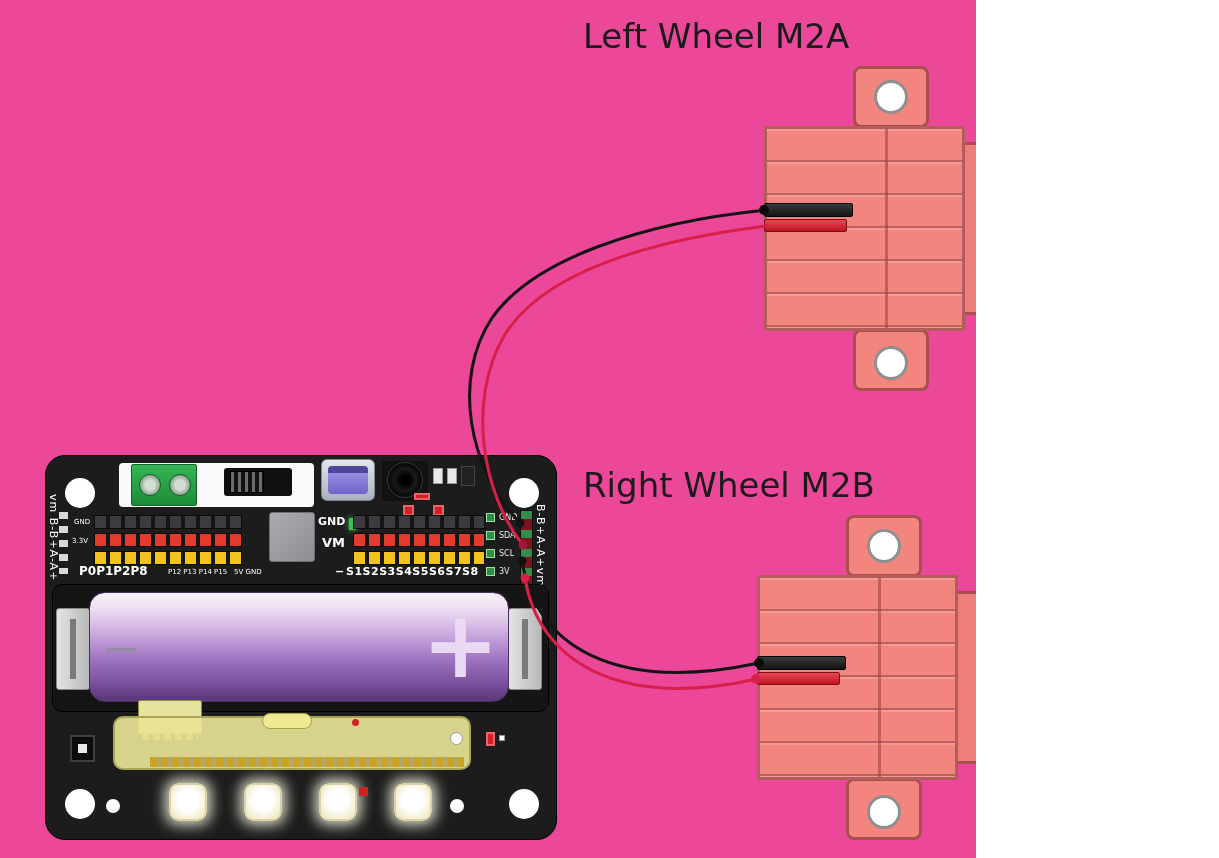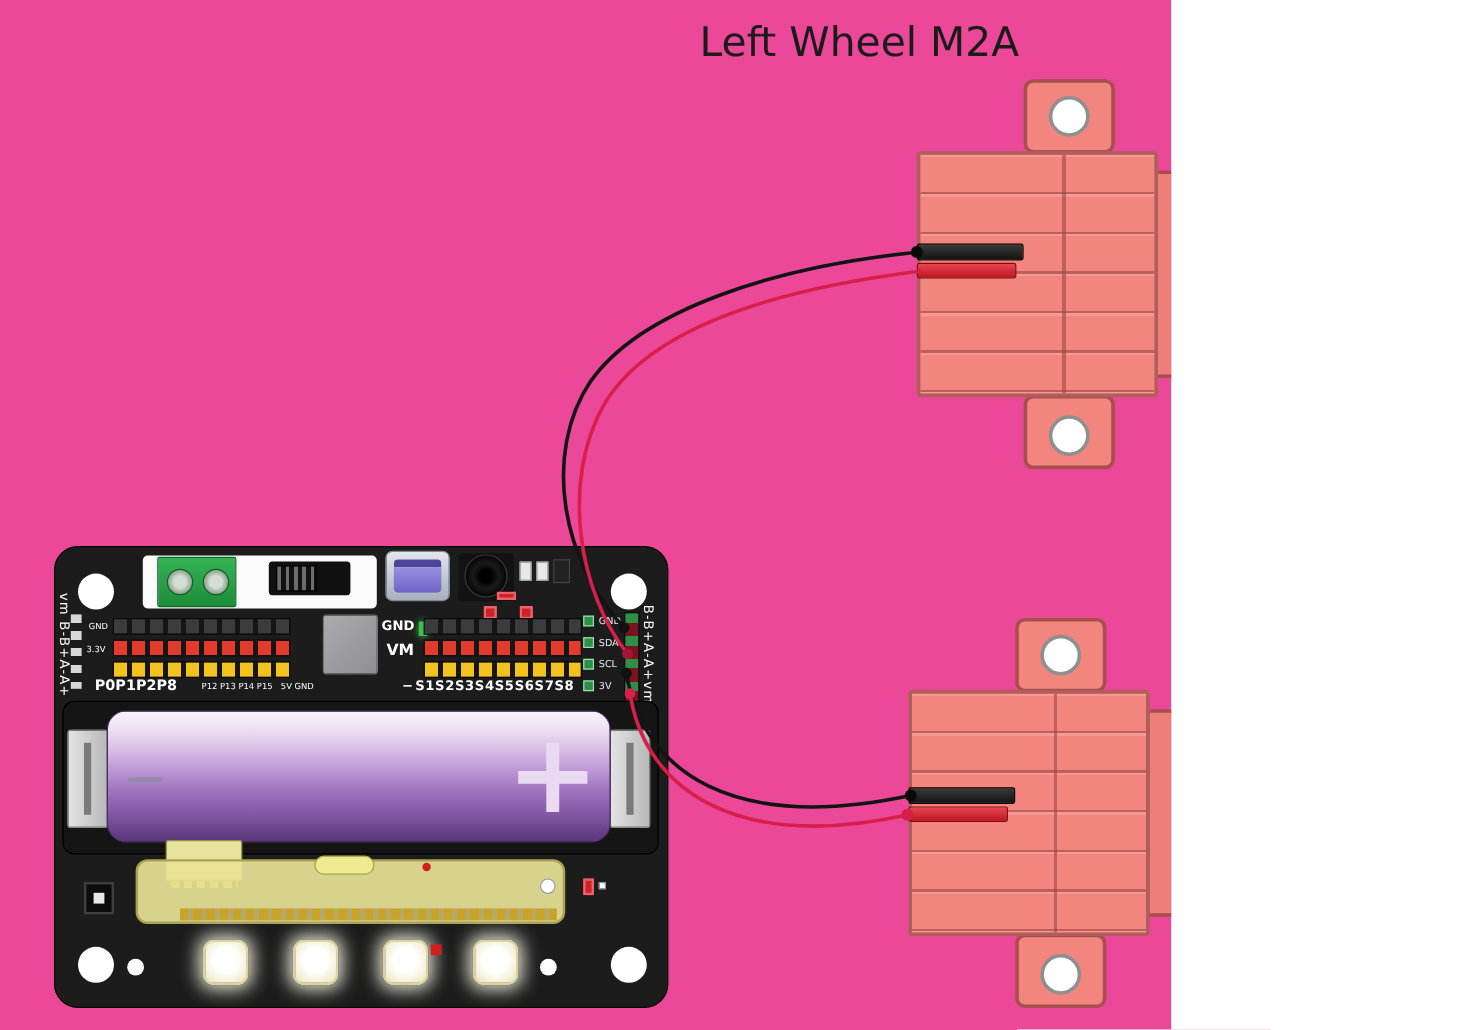--- a/index.html
+++ b/index.html
@@ -139,20 +139,21 @@
   .red-sq  { background:#d02020; }
   .white-circ { background:#fff; border:1px solid #999; border-radius:50%; box-sizing:border-box; }
   .wire-layer { left:0; top:0; pointer-events:none; }
 </style>
 </head>
 <body>
 
 <div class="canvas">
 
   <div class="abs title" style="left:583px; top:16px;">Left Wheel M2A</div>
+  <div class="abs title" style="left:583px; top:465px;">Right Wheel M2B</div>
 
   <div>
     <div class="abs motor-tab" style="left:853px; top:66px;">
       <div class="abs mount-hole" style="left:18px; top:11px;"></div>
     </div>
     <div class="abs motor-tab" style="left:853px; top:329px;">
       <div class="abs mount-hole" style="left:18px; top:14px;"></div>
     </div>
     <div class="abs motor-side" style="left:962px; top:142px;"></div>
     <div class="abs motor-shaft" style="left:988px; top:170px;"></div>

